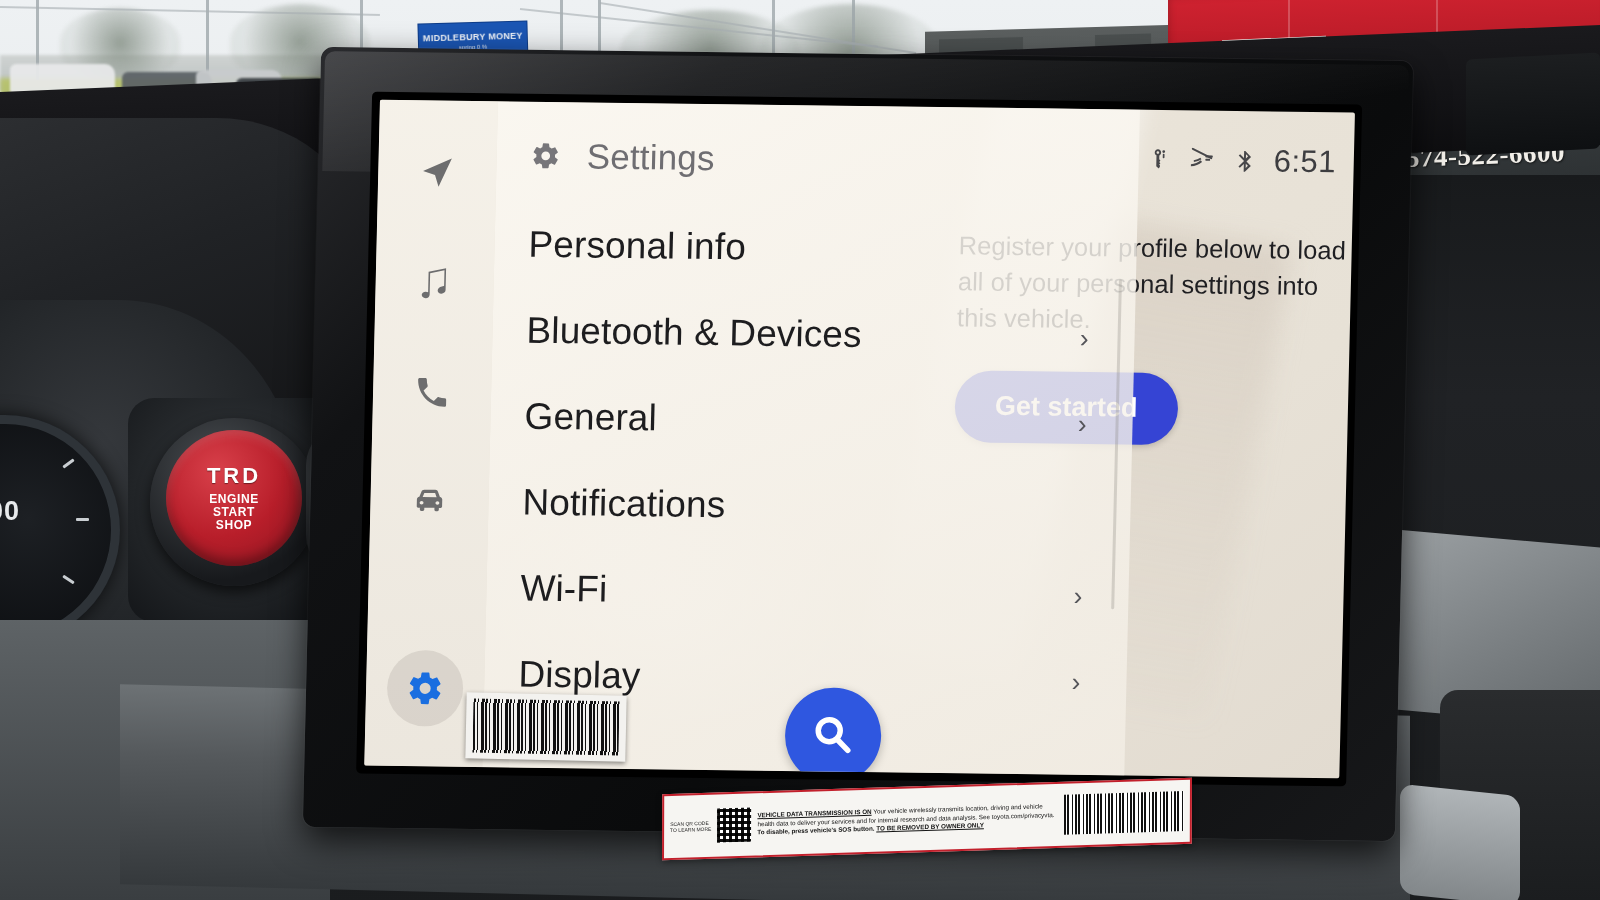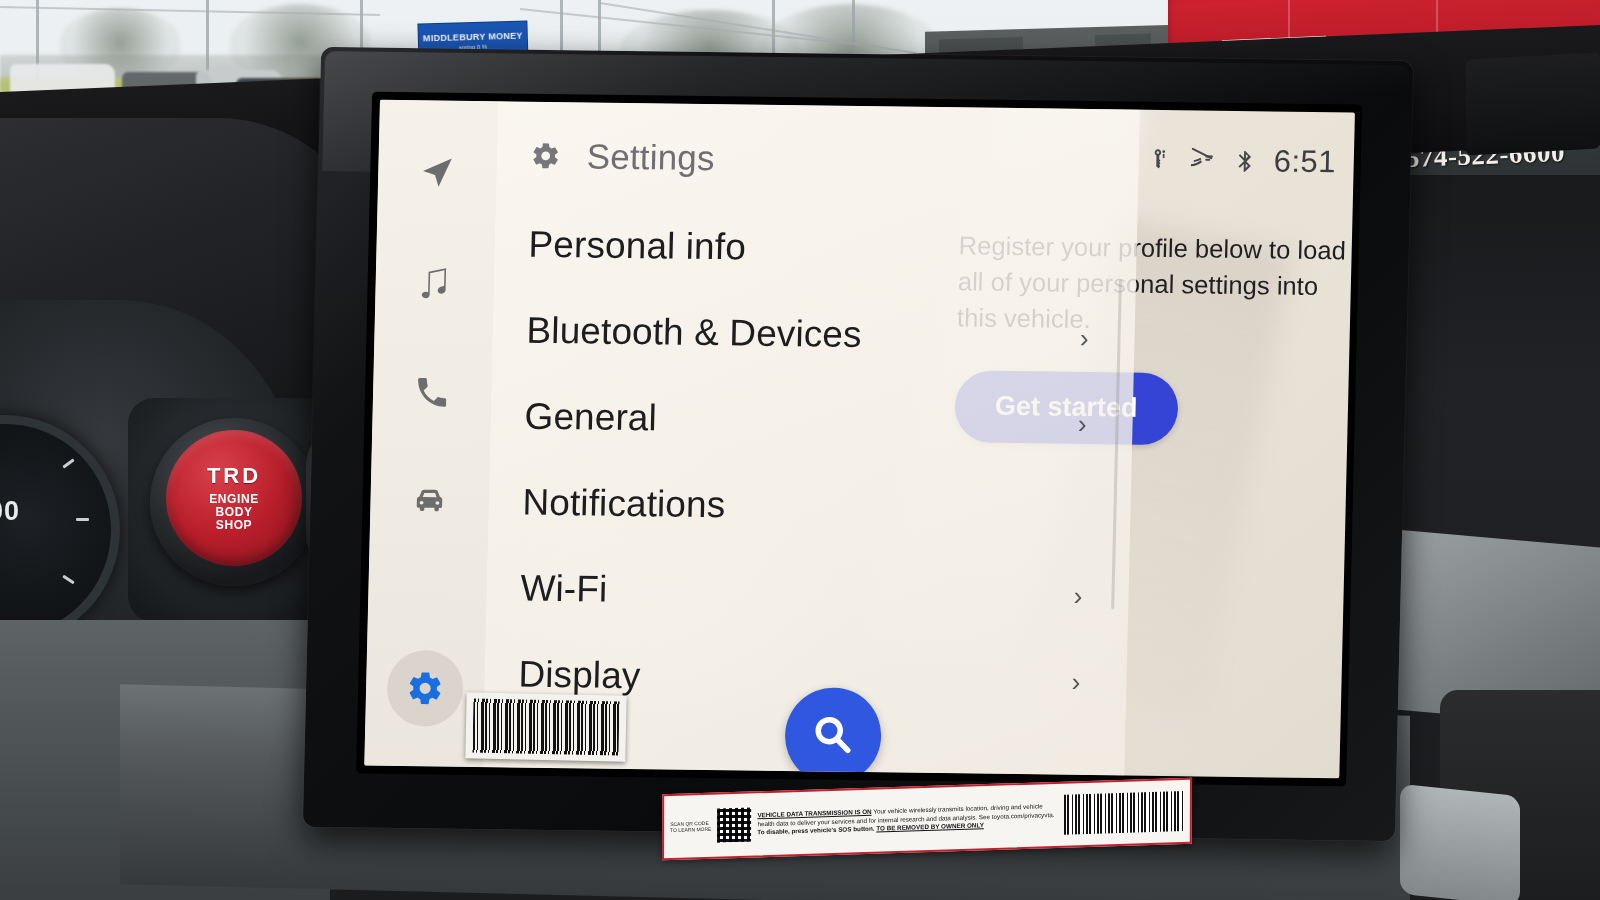--- a/index.html
+++ b/index.html
@@ -449,21 +449,21 @@
   <div class="gauge-tick" style="left:62px;top:462px;transform:rotate(-36deg);"></div>
   <div class="gauge-tick" style="left:76px;top:518px;"></div>
   <div class="gauge-tick" style="left:62px;top:578px;transform:rotate(34deg);"></div>
   <div class="gauge-num">00</div>
 
   <div class="start-surround"></div>
   <div class="start-ring"></div>
   <div class="start-btn">
     <div class="trd">TRD</div>
     <div class="sl">ENGINE</div>
-    <div class="sl">BODY</div>
+    <div class="sl">START</div>
     <div class="sl">SHOP</div>
   </div>
   <div class="knob-right"></div>
 
   <div class="console-low2"></div>
   <div class="console-low"></div>
   <div class="trim-a"></div>
   <div class="trim-b"></div>
   <div class="trim-c"></div>
   <div class="vent"></div>

